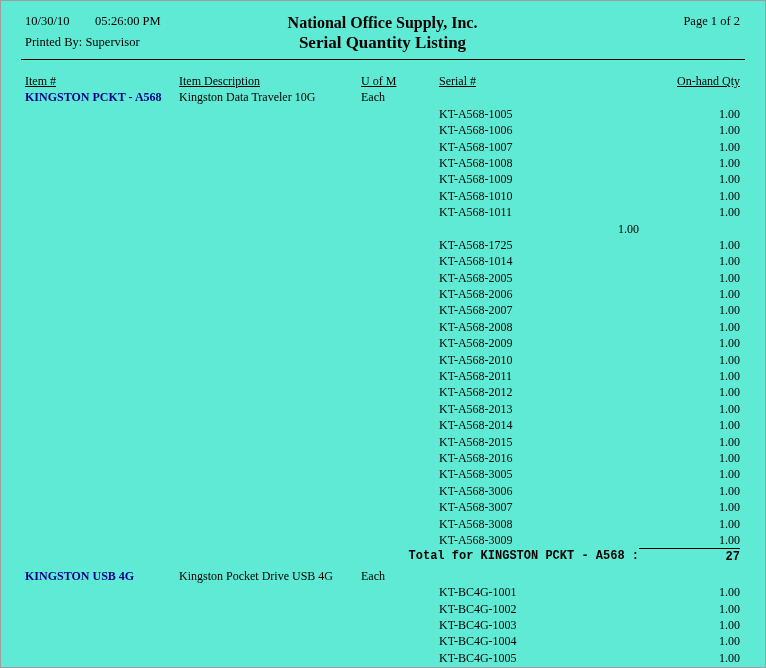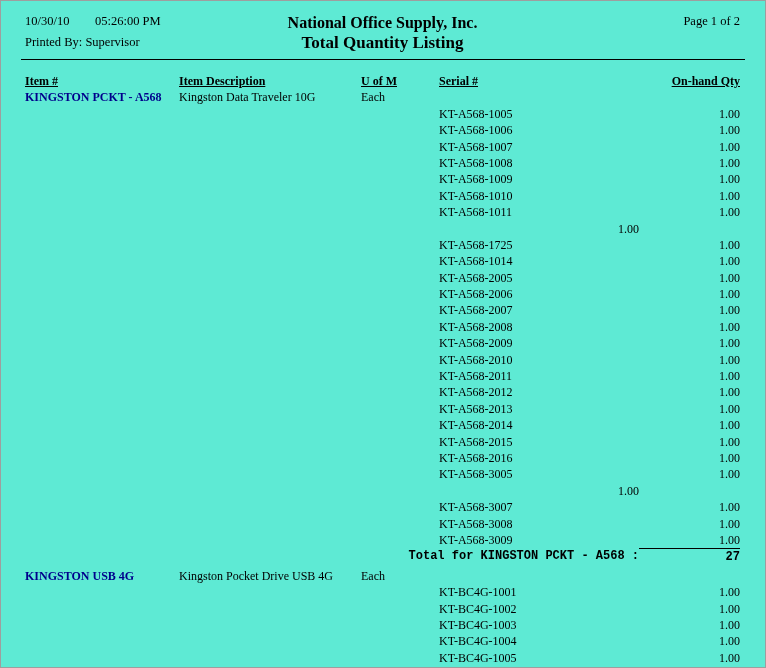--- a/index.html
+++ b/index.html
@@ -49,21 +49,21 @@
     display: grid;
     grid-template-columns: 154px 182px 78px 200px 1fr;
     font-size: 12px;
     height: 16.4px;
     line-height: 16.4px;
     white-space: nowrap;
     overflow: visible;
   }
   .col-headers {
     margin-top: 13px;
-    font-weight: bold;
+    font-weight: normal;
   }
   .col-headers .cell { text-decoration: underline; }
   .cell { display: block; overflow: hidden; }
   .cell-qty { text-align: right; }
   .item-number {
     color: #00008b;
     font-weight: bold;
   }
   .total-row { font-weight: bold; font-family: Liberation Mono, monospace; }
   .total-label {
@@ -82,21 +82,21 @@
 
   <div class="report-header">
     <div class="header-row1">
       <span class="hdr-date">10/30/10</span>
       <span class="hdr-time">05:26:00 PM</span>
       <div class="hdr-company">National Office Supply, Inc.</div>
       <span class="hdr-page">Page 1 of 2</span>
     </div>
     <div class="header-row2">
       <span class="hdr-printedby">Printed By: Supervisor</span>
-      <div class="hdr-title">Total Quantity Listing</div>
+      <div class="hdr-title">Serial Quantity Listing</div>
     </div>
   </div>
   <div class="header-rule"></div>
 
   <div class="content">
     <div class="row col-headers">
       <span class="cell">Item #</span>
       <span class="cell">Item Description</span>
       <span class="cell">U of M</span>
       <span class="cell">Serial #</span>
@@ -293,20 +293,21 @@
     <span class="cell"></span>
     <span class="cell"></span>
     <span class="cell">KT-A568-3005</span>
     <span class="cell cell-qty">1.00</span>
   </div>
 
   <div class="row serial-row">
     <span class="cell"></span>
     <span class="cell"></span>
     <span class="cell"></span>
+    <span class="cell">KT-A568-3006</span>
     <span class="cell cell-qty">1.00</span>
   </div>
 
   <div class="row serial-row">
     <span class="cell"></span>
     <span class="cell"></span>
     <span class="cell"></span>
     <span class="cell">KT-A568-3007</span>
     <span class="cell cell-qty">1.00</span>
   </div>

